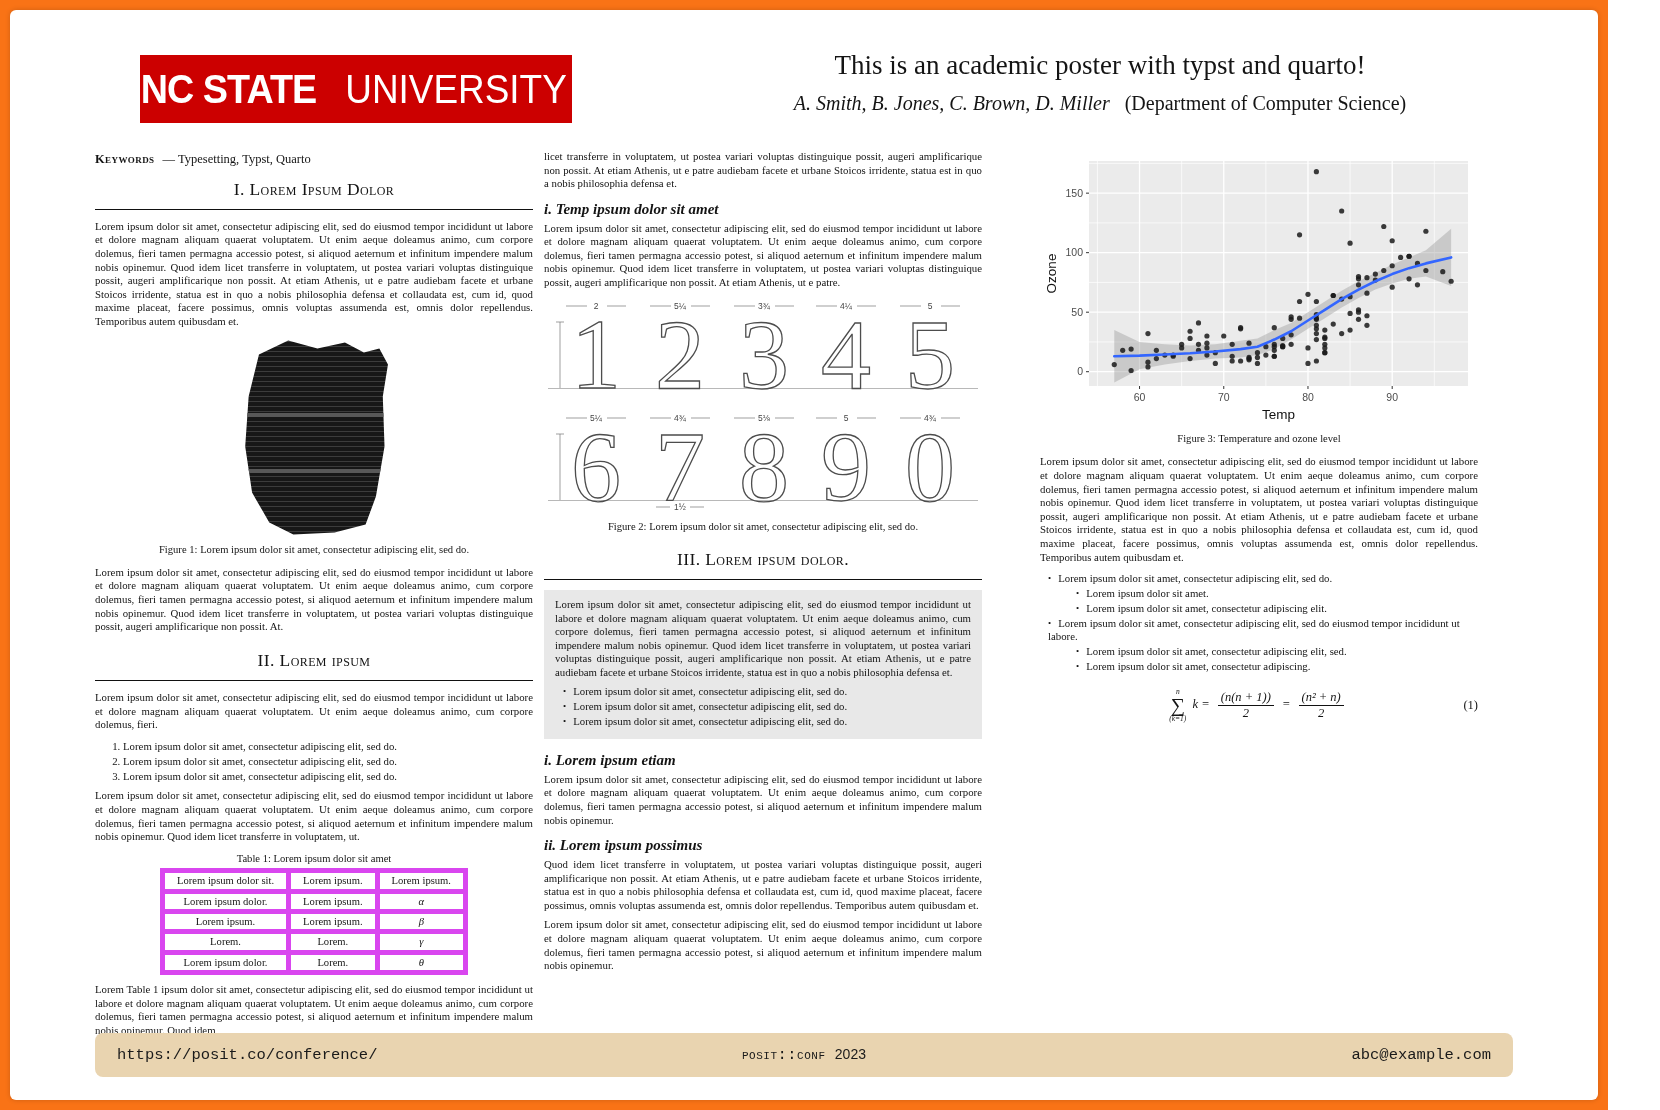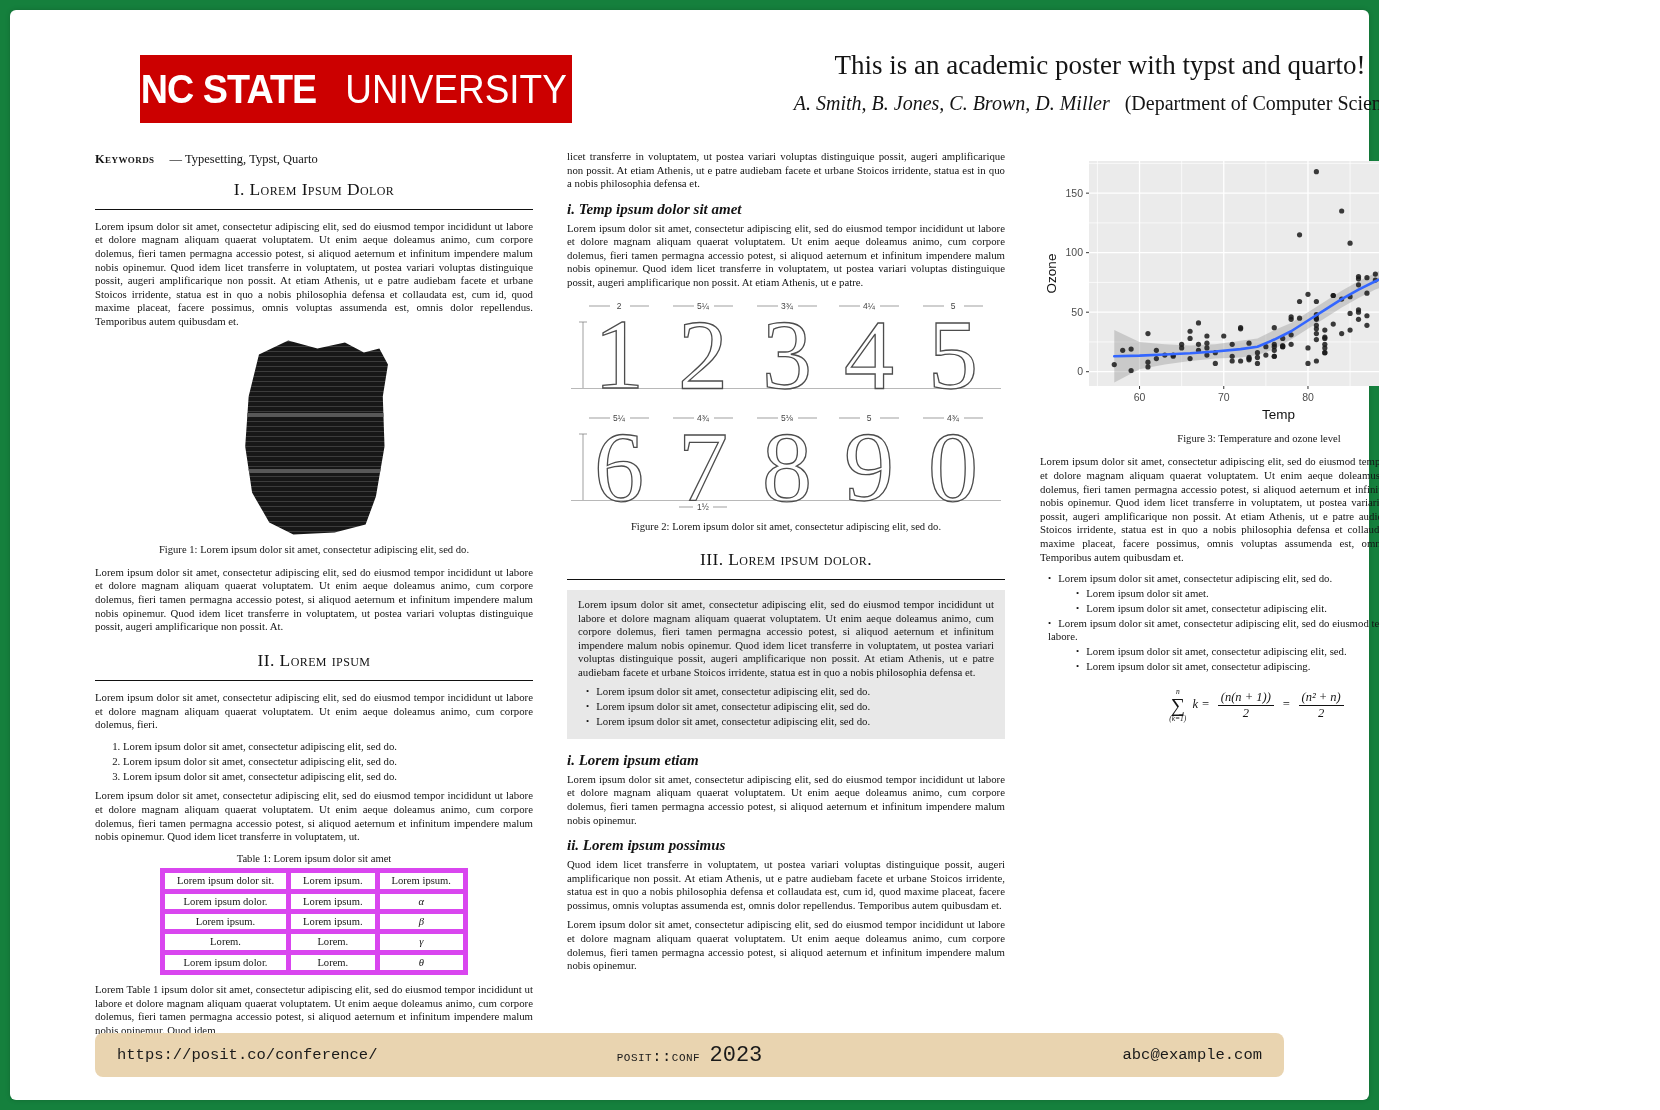--- a/index.html
+++ b/index.html
@@ -1,34 +1,34 @@
 <!DOCTYPE html>
 <html><head>
 <meta charset="utf-8">
 <style>
   html,body{margin:0;padding:0;}
-  .canvas{position:relative;width:1379px;height:1110px;background:#15803d;font-family:"Liberation Serif",serif;color:#141414;overflow:hidden;}
+  .canvas{position:relative;width:1608px;height:1110px;background:#f97316;font-family:"Liberation Serif",serif;color:#141414;overflow:hidden;}
   .poster{position:absolute;inset:10px;background:#ffffff;border-radius:6px;box-shadow:0 0 5px rgba(0,0,0,.18);}
   
   .logo{position:absolute;left:130px;top:45px;width:432px;height:68px;display:flex;align-items:center;justify-content:center;font-family:"Liberation Sans",sans-serif;white-space:nowrap;}
   .logo-nc{font-weight:bold;font-size:41px;color:#fff;letter-spacing:-1px;transform:scaleX(.92);}
   .logo-univ{font-weight:normal;font-size:41px;color:#fff;margin-left:9px;letter-spacing:0;transform:scaleX(.9);}
   .header-text{position:absolute;left:610px;top:40px;width:960px;text-align:center;}
   .title{font-size:27px;line-height:1.15;}
   .authors{font-size:20px;margin-top:11px;}
   .authors .names{font-style:italic;}
   .authors .dept{font-style:normal;margin-left:10px;}
   
   .col{position:absolute;top:140px;width:438px;font-size:10.8px;line-height:1.26;text-align:justify;}
   .col-left{left:85px;}
-  .col-mid{left:557px;}
+  .col-mid{left:534px;}
   .col-right{left:1030px;}
   .kw{font-size:12.5px;text-align:left;margin:2px 0 2px;}
   .kw-label{font-variant:small-caps;font-weight:bold;letter-spacing:.4px;}
-  .kw-rest{margin-left:12px;}
+  .kw-rest{margin-left:5px;}
   .section{margin:15px 0 10px;text-align:center;font-variant:small-caps;font-size:17.5px;letter-spacing:.4px;border-bottom:1.2px solid #111;padding-bottom:9px;}
   .section.first{margin-top:10px;}
   p.body{margin:0 0 8px;}
   p.tight{margin:0 0 6px;}
   .subsection{font-size:15px;font-weight:bold;font-style:italic;text-align:left;margin:9px 0 3px;}
   .fig{text-align:center;}
   .figcaption{font-size:10.6px;text-align:center;margin:6px 0 10px;}
   
   .rosetta{position:relative;width:172px;height:200px;margin:6px auto 0;
     background:repeating-linear-gradient(180deg,#171717 0 4.2px,#3c3c3c 4.2px 5px);
@@ -67,21 +67,21 @@
   .bigop .lim{font-size:7.5px;font-style:italic;}
   .bigop .op{font-size:20px;font-style:normal;}
   .frac{display:inline-flex;flex-direction:column;align-items:center;vertical-align:middle;line-height:1.15;margin:0 5px;text-align:center;}
   .frac .num{border-bottom:1px solid #111;padding:0 3px 1px;}
   .eq-number{position:absolute;right:0;top:10px;font-style:normal;}
   
   .footer{position:absolute;left:85px;right:85px;bottom:23px;height:44px;background:#e9d4b0;border-radius:8px;display:flex;align-items:center;padding:0 22px;font-family:"Liberation Mono",monospace;font-size:15.5px;color:#1a1a1a;}
   .f-left{flex:1;text-align:left;}
   .f-center{flex:1;text-align:center;white-space:nowrap;}
   .f-center .sc{font-variant:small-caps;letter-spacing:.5px;}
-  .f-center .yr{font-family:Liberation Mono, monospace;font-size:22px;margin-top:36px;}
+  .f-center .yr{font-family:Liberation Sans, sans-serif;font-size:14px;margin-top:36px;}
   .f-right{flex:1;text-align:right;}
 </style>
 </head>
 <body>
 
 <div class="canvas">
   <div class="poster">
 
     <div class="logo" style="background:#CC0000;" title="NC STATE">
       <span class="logo-nc">NC STATE</span>

